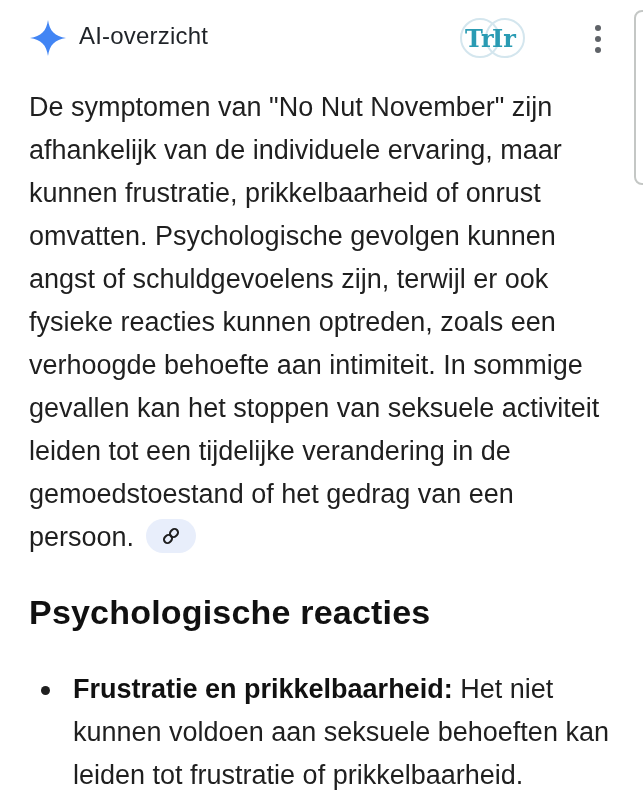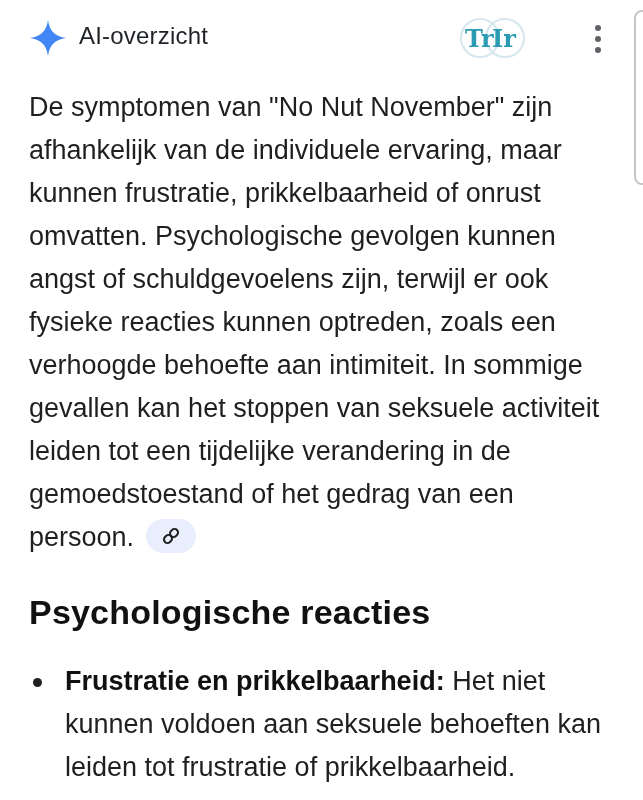--- a/index.html
+++ b/index.html
@@ -43,21 +43,21 @@
       vertical-align: middle; margin-left: 4px; position: relative; top: -3px;
       cursor: pointer;
     }
     .section-heading {
       position: absolute; left: 29px; top: 593px;
       font-size: 34px; font-weight: bold; color: #111111;
       letter-spacing: 0.2px;
     }
     .bullet-list {
       position: absolute; left: 29px; top: 660px; width: 600px;
-      margin: 0; padding: 0; list-style: none;
+      margin: 8px; padding: 0; list-style: none;
     }
     .bullet-item {
       position: relative; padding-left: 36px;
       font-size: 27px; line-height: 43px; color: #1f1f1f;
     }
     .bullet-dot {
       position: absolute; left: 4px; top: 18px; width: 9px; height: 9px;
       border-radius: 50%; background: #1f1f1f;
     }
     .bullet-item b { font-weight: bold; color: #111; }

